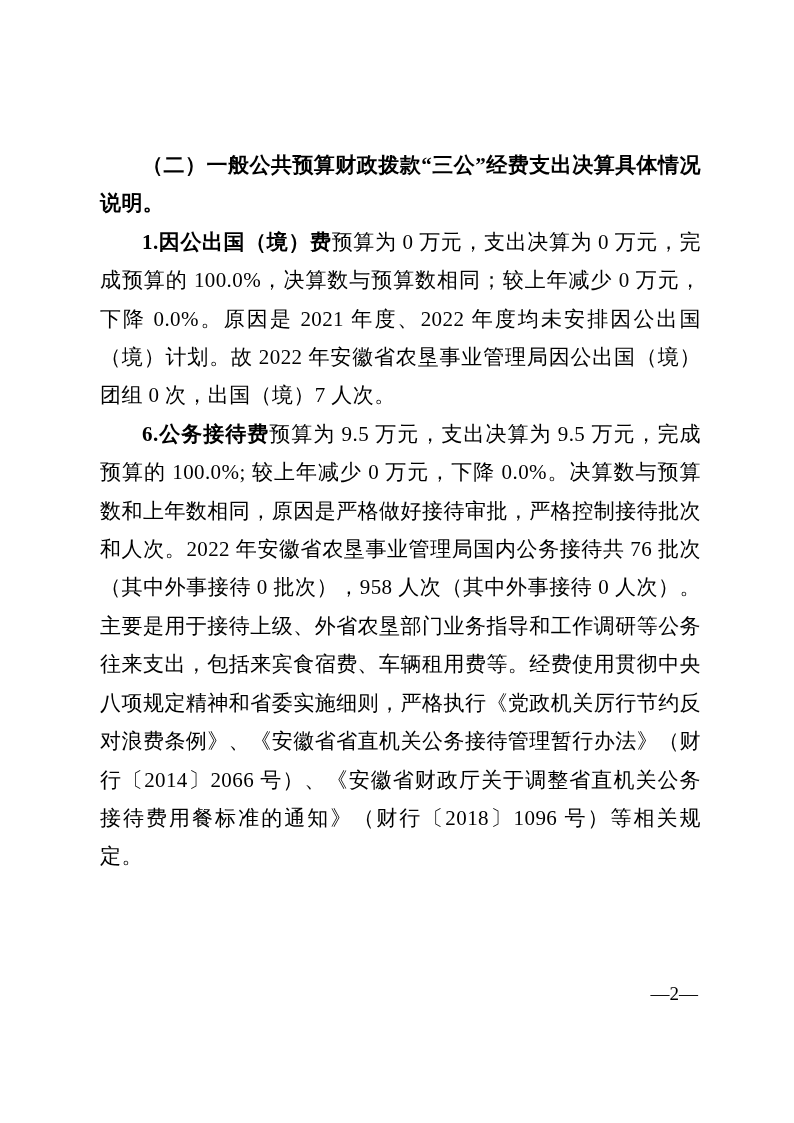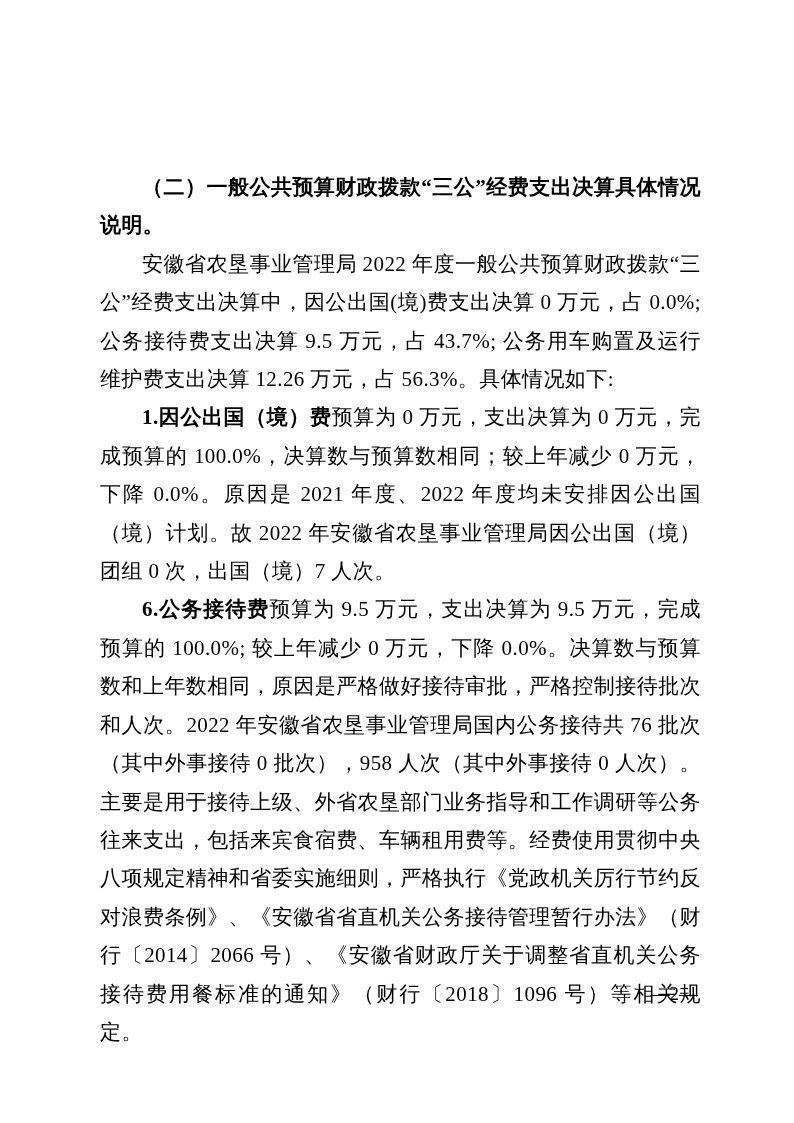--- a/index.html
+++ b/index.html
@@ -14,21 +14,20 @@
     background: #ffffff;
     overflow: hidden;
     font-family: "Liberation Serif", "DejaVu Serif", serif;
     color: #000000;
   }
   .content {
     position: absolute;
     left: 100px;
     top: 146px;
     width: 601px;
-    margin-top: 22px;
   }
   .content h2,
   .content p {
     margin: 0;
     font-size: 21px;
     line-height: 38.4px;
     letter-spacing: 0.4px;
     text-align: justify;
     text-justify: inter-ideograph;
     text-indent: 2em;
@@ -51,21 +50,20 @@
   }
 </style>
 </head>
 <body>
 
 <div class="page">
   <div class="content">
 
     <h2>（二）一般公共预算财政拨款“三公”经费支出决算具体情况说明。</h2>
 
-    <p><span>安徽省农垦事业管理局 2022 年度一般公共预算财政拨款“三公”经费支出决算中，因公出国(境)费支出决算 0 万元，占 0.0%; 公务接待费支出决算 9.5 万元，占 43.7%; 公务用车购置及运行维护费支出决算 12.26 万元，占 56.3%。具体情况如下:</span></p>
 
     <p><span class="lead">1.因公出国（境）费</span><span>预算为 0 万元，支出决算为 0 万元，完成预算的 100.0%，决算数与预算数相同；较上年减少 0 万元，下降 0.0%。原因是 2021 年度、2022 年度均未安排因公出国（境）计划。故 2022 年安徽省农垦事业管理局因公出国（境）团组 0 次，出国（境）7 人次。</span></p>
 
     <p><span class="lead">6.公务接待费</span><span>预算为 9.5 万元，支出决算为 9.5 万元，完成预算的 100.0%; 较上年减少 0 万元，下降 0.0%。决算数与预算数和上年数相同，原因是严格做好接待审批，严格控制接待批次和人次。2022 年安徽省农垦事业管理局国内公务接待共 76 批次（其中外事接待 0 批次），958 人次（其中外事接待 0 人次）。主要是用于接待上级、外省农垦部门业务指导和工作调研等公务往来支出，包括来宾食宿费、车辆租用费等。经费使用贯彻中央八项规定精神和省委实施细则，严格执行《党政机关厉行节约反对浪费条例》、《安徽省省直机关公务接待管理暂行办法》（财行〔2014〕2066 号）、《安徽省财政厅关于调整省直机关公务接待费用餐标准的通知》（财行〔2018〕1096 号）等相关规定。</span></p>
 
   </div>
 
   <div class="page-number">—2—</div>
 </div>
 

